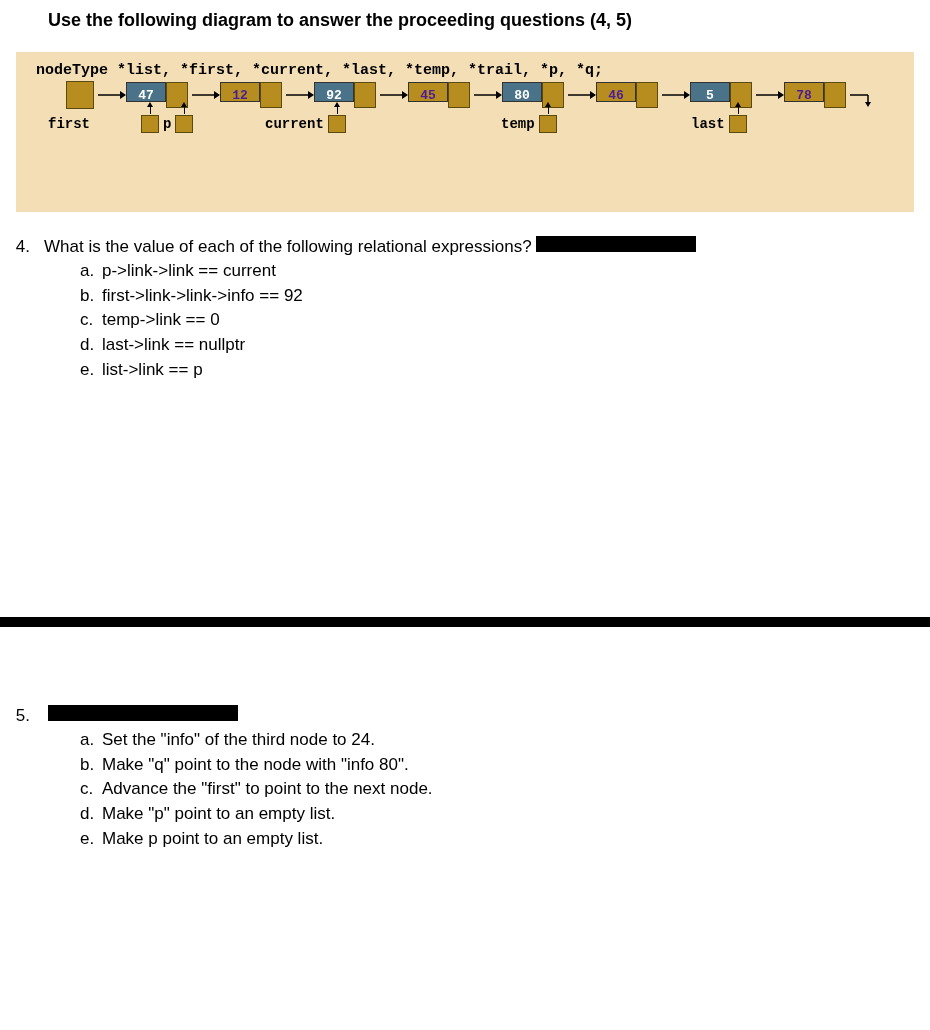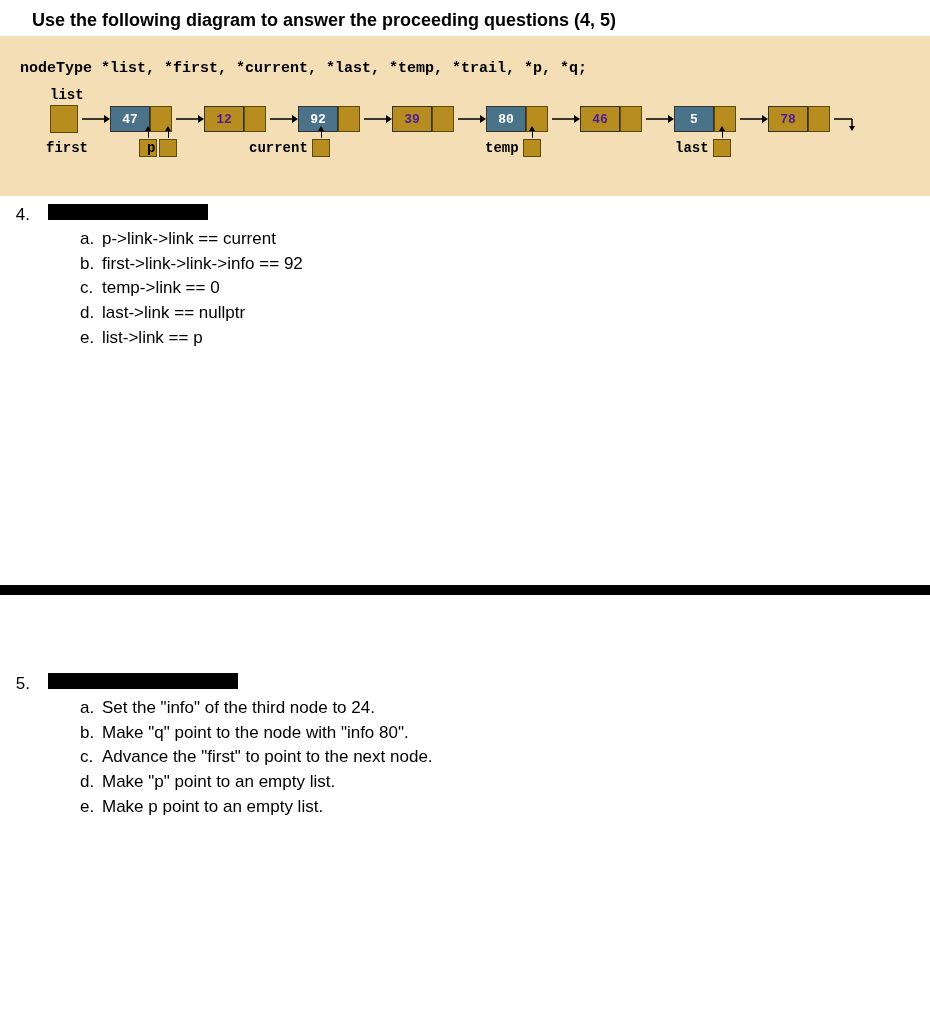--- a/index.html
+++ b/index.html
@@ -9,28 +9,28 @@
     font-size: 16px;
     color: #000;
     width: 930px;
     background: #fff;
   }
   .container {
     width: 930px;
   }
   .title {
     font-weight: bold;
-    padding: 10px 20px 5px 32px;
+    padding: 10px 20px 5px 48px;
     font-size: 18px;
   }
   .diagram-area {
     background: #f3deb5;
-    padding: 24px 5px 10px 10px;
-    position: relative;
-    margin: 0;
+    padding: 10px 5px 10px 10px;
+    position: relative;
+    margin: 16px;
     height: 160px;
     box-sizing: border-box;
   }
   .declaration {
     font-family: "Courier New", monospace;
     font-weight: bold;
     font-size: 15px;
     padding-left: 10px;
     color: #000;
   }
@@ -56,21 +56,21 @@
     display: inline-block;
     margin-right: 4px;
     position: relative;
   }
   .node {
     display: inline-flex;
     margin-right: 4px;
   }
   .node .info {
     width: 40px;
-    height: 26px;
+    height: 20px;
     border: 1px solid #333;
     text-align: center;
     font-family: "Courier New", monospace;
     font-weight: bold;
     font-size: 13px;
     line-height: 26px;
     color: #fff;
     box-sizing: border-box;
   }
   .node .link {
@@ -183,21 +183,20 @@
   }
 </style>
 </head>
 <body>
 
 <div class="container">
   <div class="title">Use the following diagram to answer the proceeding questions (4, 5)</div>
 
   <div class="diagram-area">
     <div class="declaration">nodeType *list, *first, *current, *last, *temp, *trail, *p, *q;</div>
-    <div class="list-label-row">list</div>
 
     <div class="nodes-row">
       <span class="start-box"></span>
       <span class="arrow">
         <svg width="28" height="10">
             <line x1="0" y1="5" x2="22" y2="5" stroke="#000" stroke-width="1.5"></line>
             <polygon points="22,1 28,5 22,9" fill="#000"></polygon>
           </svg>
       </span>
 
@@ -228,21 +227,21 @@
         <span class="link"></span>
       </span>
       <span class="arrow">
           <svg width="28" height="10">
             <line x1="0" y1="5" x2="22" y2="5" stroke="#000" stroke-width="1.5"></line>
             <polygon points="22,1 28,5 22,9" fill="#000"></polygon>
           </svg>
         </span>
 
       <span class="node odd">
-        <span class="info">39</span>
+        <span class="info">45</span>
         <span class="link"></span>
       </span>
       <span class="arrow">
           <svg width="28" height="10">
             <line x1="0" y1="5" x2="22" y2="5" stroke="#000" stroke-width="1.5"></line>
             <polygon points="22,1 28,5 22,9" fill="#000"></polygon>
           </svg>
         </span>
 
       <span class="node even">
@@ -285,21 +284,21 @@
       <span class="end-arrow">
         <svg width="28" height="26">
             <line x1="0" y1="13" x2="18" y2="13" stroke="#000" stroke-width="1.5"></line>
             <line x1="18" y1="13" x2="18" y2="22" stroke="#000" stroke-width="1.5"></line>
             <polygon points="15,20 21,20 18,25" fill="#000"></polygon>
           </svg>
       </span>
     </div>
 
     <div class="pointers-row">
-      <div class="ptr" style="left:36px;gap:47px;">
+      <div class="ptr" style="left:22px;gap:47px;">
         <span>first</span>
         <span class="ptr-box"></span>
       </div>
       <div class="ptr" style="left:137px;">
         <span>p</span>
         <span class="ptr-box"></span>
       </div>
       <div class="ptr" style="left:239px;">
         <span>current</span>
         <span class="ptr-box"></span>
@@ -311,20 +310,21 @@
       <div class="ptr" style="left:665px;">
         <span>last</span>
         <span class="ptr-box"></span>
       </div>
     </div>
   </div>
 
   <div class="questions">
     <div class="q4-line">
       <span class="q-num">4.</span>
+      <span>What is the value of each of the following relational expressions?</span>
       <span class="black-bar b1"></span>
     </div>
     <div class="sub-list">
       <div class="sub-item">
           <span class="sub-letter">a.</span>
           <span>p-&gt;link-&gt;link == current</span>
         </div>
       <div class="sub-item">
           <span class="sub-letter">b.</span>
           <span>first-&gt;link-&gt;link-&gt;info == 92</span>

